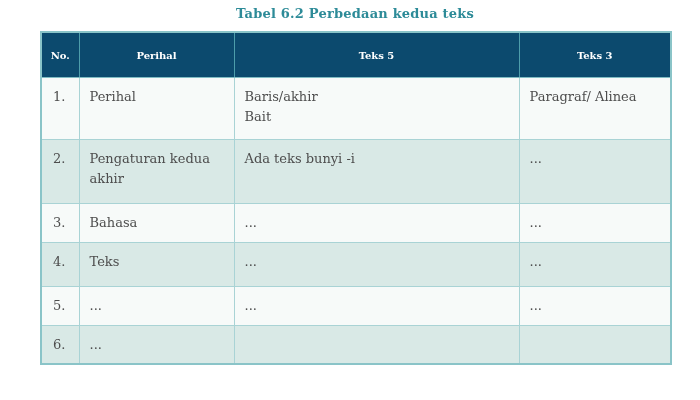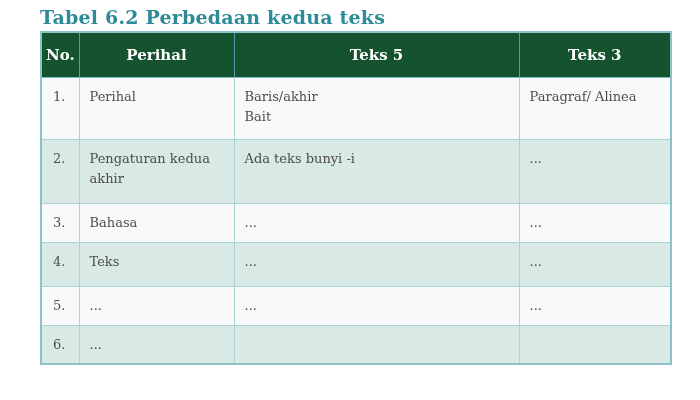--- a/index.html
+++ b/index.html
@@ -14,41 +14,42 @@
   .page {
     position: relative;
     width: 700px;
     height: 400px;
   }
   .table-title {
     position: absolute;
     left: 40px;
     top: 6px;
     width: 630px;
-    font-size: 19px;
+    text-align: center;
+    font-size: 13px;
     font-weight: bold;
     color: #2d8b98;
     letter-spacing: 0.2px;
   }
   .table-wrap {
     position: absolute;
     left: 40px;
     top: 31px;
     width: 630px;
   }
   table.comparison {
     width: 630px;
     border-collapse: collapse;
     table-layout: fixed;
     border: 2px solid #8ac4c8;
   }
   th {
-    background: #14532d;
+    background: #0c4a6e;
     color: #ffffff;
-    font-size: 15px;
+    font-size: 10px;
     font-weight: bold;
     text-align: center;
     vertical-align: middle;
     height: 40px;
     border: 1px solid #4d9dab;
     border-bottom: 1px solid #7fbcc3;
     padding: 2px 4px;
   }
   td {
     font-size: 13px;

